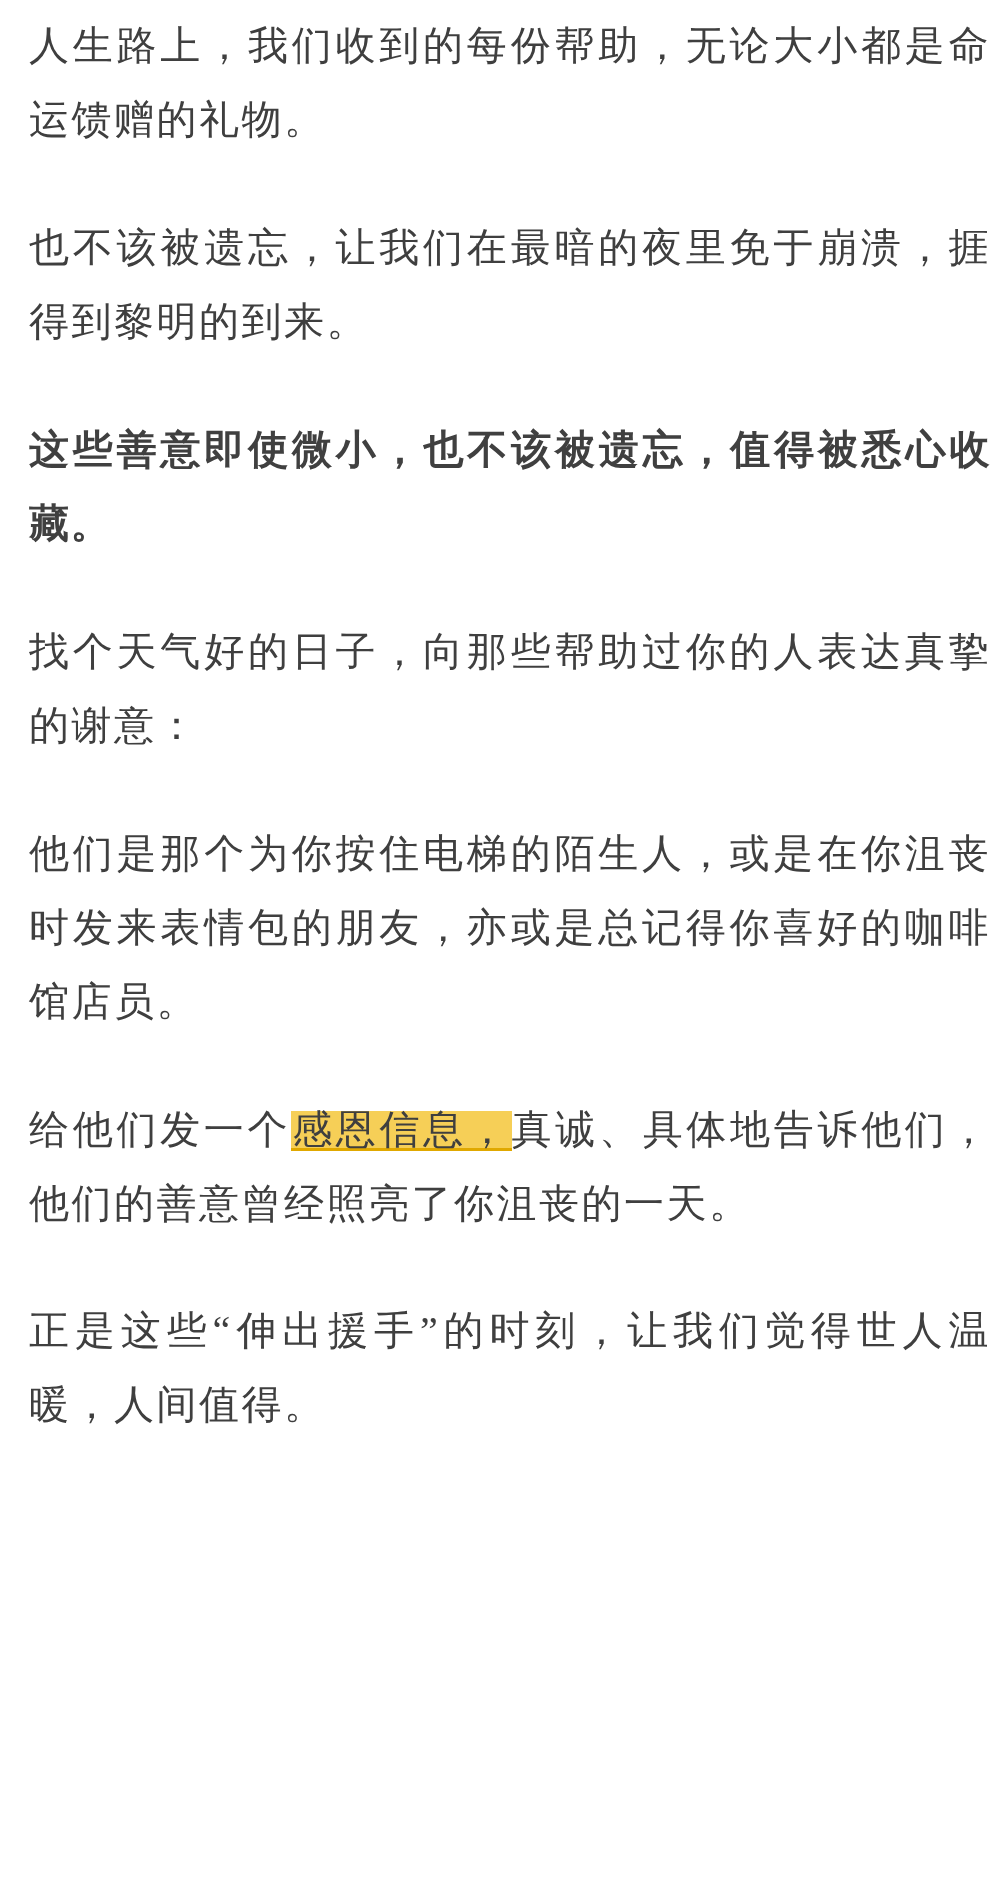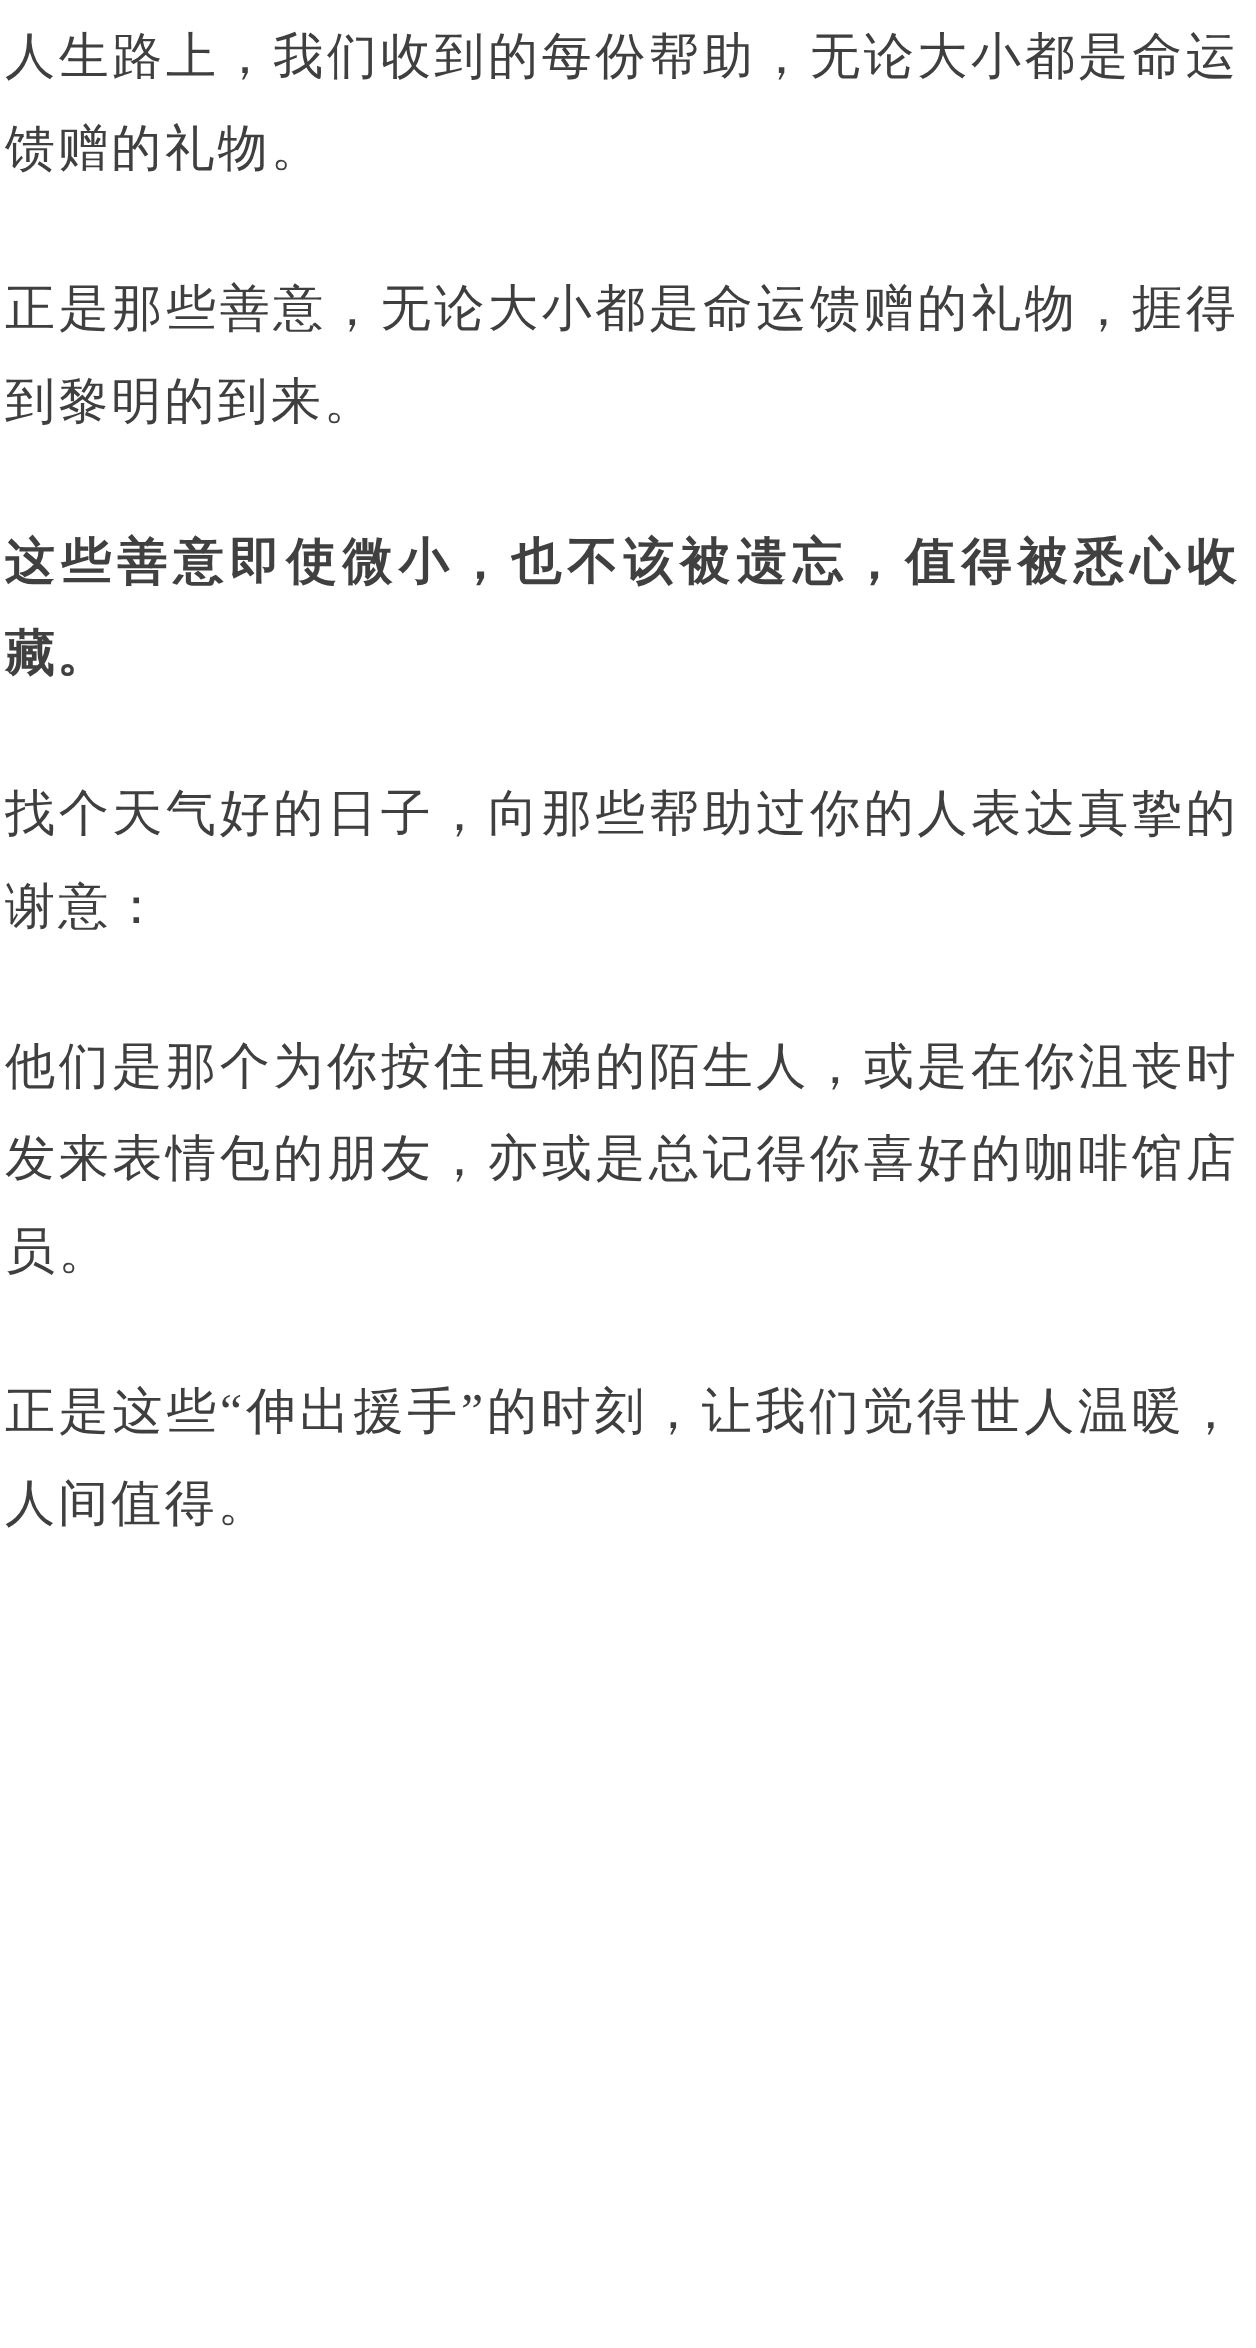--- a/index.html
+++ b/index.html
@@ -8,21 +8,21 @@
     background: #ffffff;
   }
   body {
     width: 1005px;
     min-height: 1878px;
     font-family: "Liberation Sans", "DejaVu Sans", sans-serif;
   }
   .article {
     box-sizing: border-box;
     width: 1005px;
-    padding: 8px 14px 20px 4px;
+    padding: 8px 14px 20px 29px;
   }
   .para {
     font-size: 40px;
     line-height: 74px;
     letter-spacing: 2.5px;
     color: #3f3f3f;
     margin: 0 0 54px 0;
     text-align: justify;
     word-break: break-all;
   }
@@ -41,24 +41,25 @@
     padding: 0 1px;
   }
 </style>
 </head>
 <body>
 
 <div class="article">
 
   <p class="para">人生路上，我们收到的每份帮助，无论大小都是命运馈赠的礼物。</p>
 
-  <p class="para">正是那些善意，无论大小都是命运馈赠的礼物，捱得到黎明的到来。</p>
+  <p class="para">也不该被遗忘，让我们在最暗的夜里免于崩溃，捱得到黎明的到来。</p>
 
   <p class="para emphasis">这些善意即使微小，也不该被遗忘，值得被悉心收藏。</p>
 
   <p class="para">找个天气好的日子，向那些帮助过你的人表达真挚的谢意：</p>
 
   <p class="para">他们是那个为你按住电梯的陌生人，或是在你沮丧时发来表情包的朋友，亦或是总记得你喜好的咖啡馆店员。</p>
 
+  <p class="para"><span>给他们发一个</span><span class="highlight">感恩信息，</span><span>真诚、具体地告诉他们，他们的善意曾经照亮了你沮丧的一天。</span></p>
 
   <p class="para">正是这些“伸出援手”的时刻，让我们觉得世人温暖，人间值得。</p>
 
 </div>
 
 </body></html>

